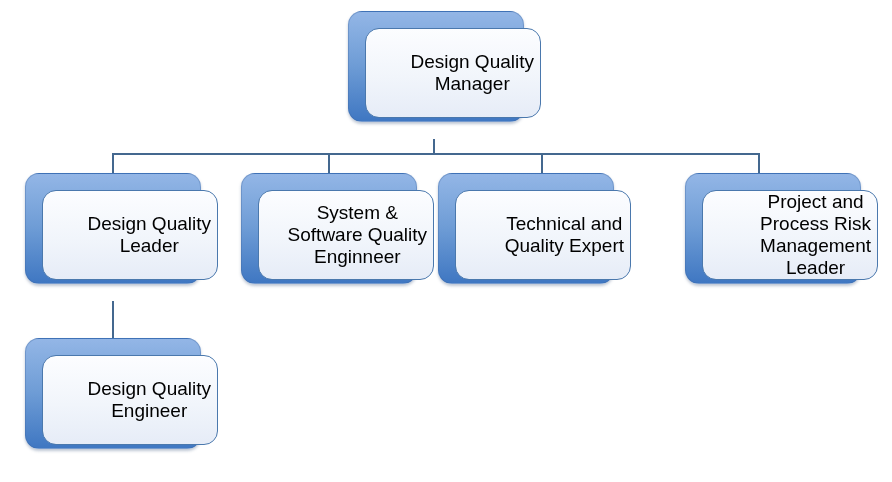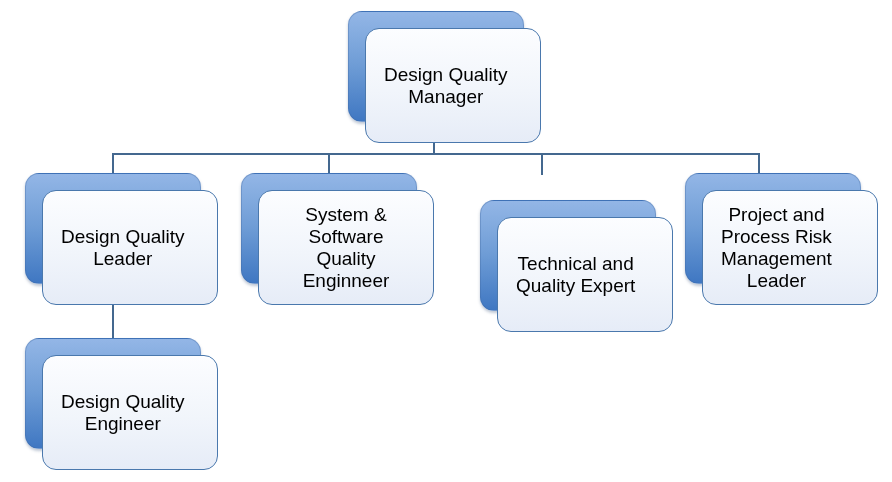--- a/index.html
+++ b/index.html
@@ -43,32 +43,32 @@
       var(--node-back-bottom, #3f77c2) 100%);
     border: 1px solid rgba(62, 103, 160, 0.35);
     box-shadow: 0 2px 3px rgba(110, 130, 160, 0.45);
     box-sizing: border-box;
   }
   .node .front {
     position: absolute;
     left: 17px;
     top: 17px;
     width: 176px;
-    height: 115px;
+    height: 90px;
     border-radius: 14px;
     background: linear-gradient(180deg,
       var(--node-front-top, #fcfdff) 0%,
       #f1f5fb 55%,
       var(--node-front-bottom, #e6ecf7) 100%);
     border: 1.5px solid var(--node-border, #4a78ad);
     box-sizing: border-box;
     display: flex;
     align-items: center;
-    justify-content: flex-start;
-    padding: 0 18px;
+    justify-content: flex-end;
+    padding: 0 6px;
   }
   .node .label {
     font-size: 19px;
     line-height: 22px;
     color: var(--text, #000000);
     text-align: center;
     white-space: pre-line;
   }
 </style>
 </head>
@@ -102,21 +102,21 @@
 
   <div class="node" style="left:241px; top:173px;">
     <div class="back"></div>
     <div class="front">
       <span class="label">System &amp;
 Software Quality
 Enginneer</span>
     </div>
   </div>
 
-  <div class="node" style="left:480px; top:173px;margin-top:27px;">
+  <div class="node" style="left:438px; top:173px;">
     <div class="back"></div>
     <div class="front">
       <span class="label">Technical and
 Quality Expert</span>
     </div>
   </div>
 
   <div class="node" style="left:685px; top:173px;">
     <div class="back"></div>
     <div class="front">

